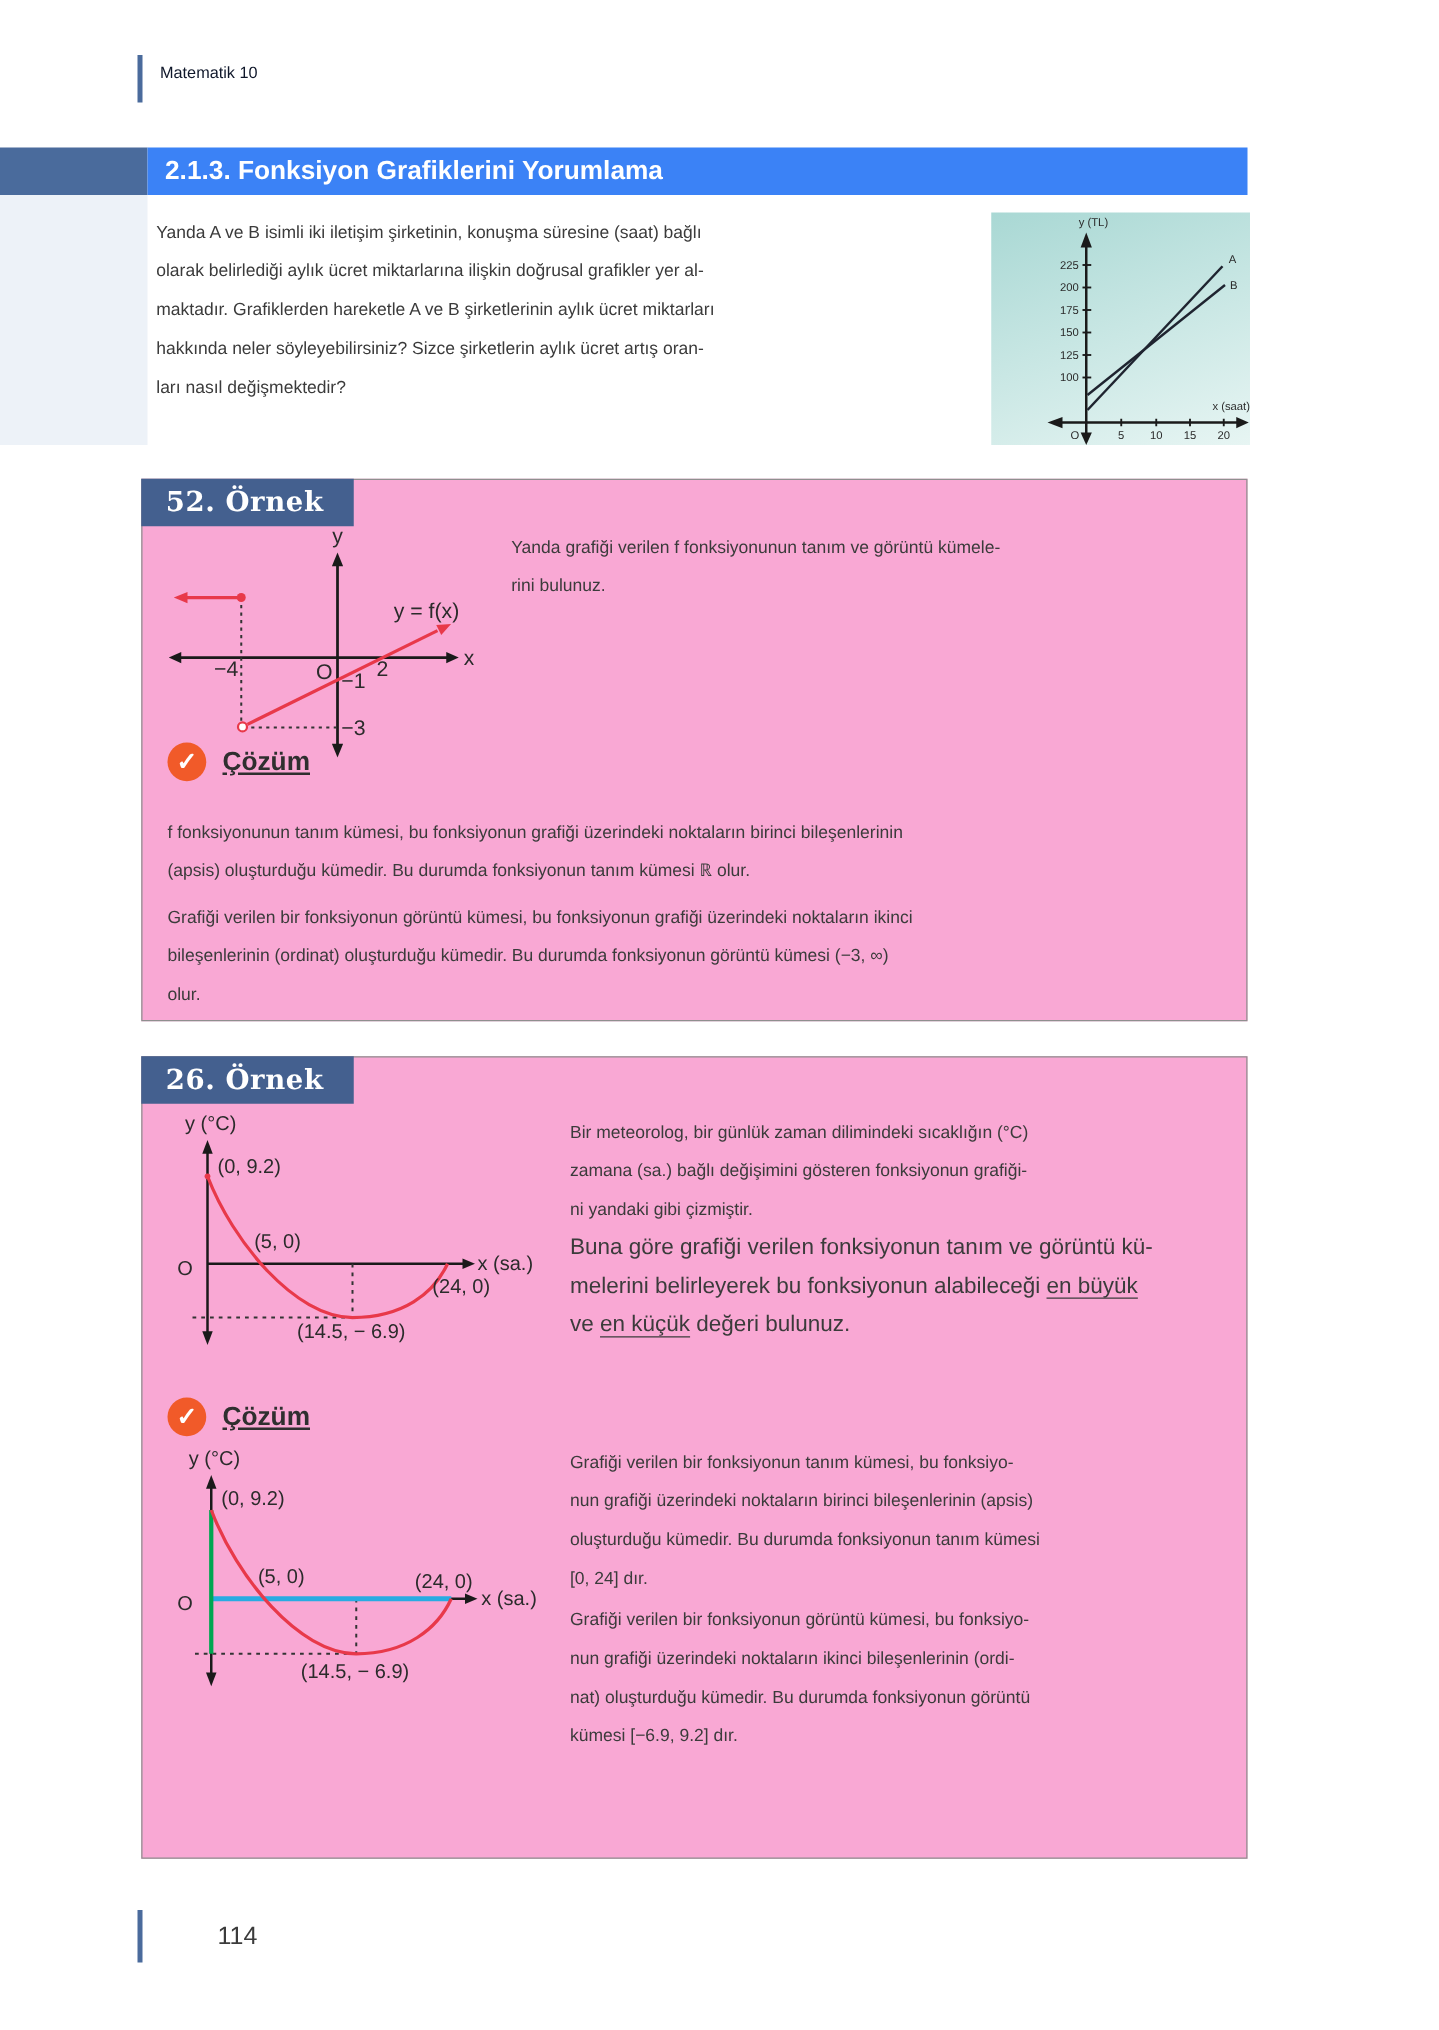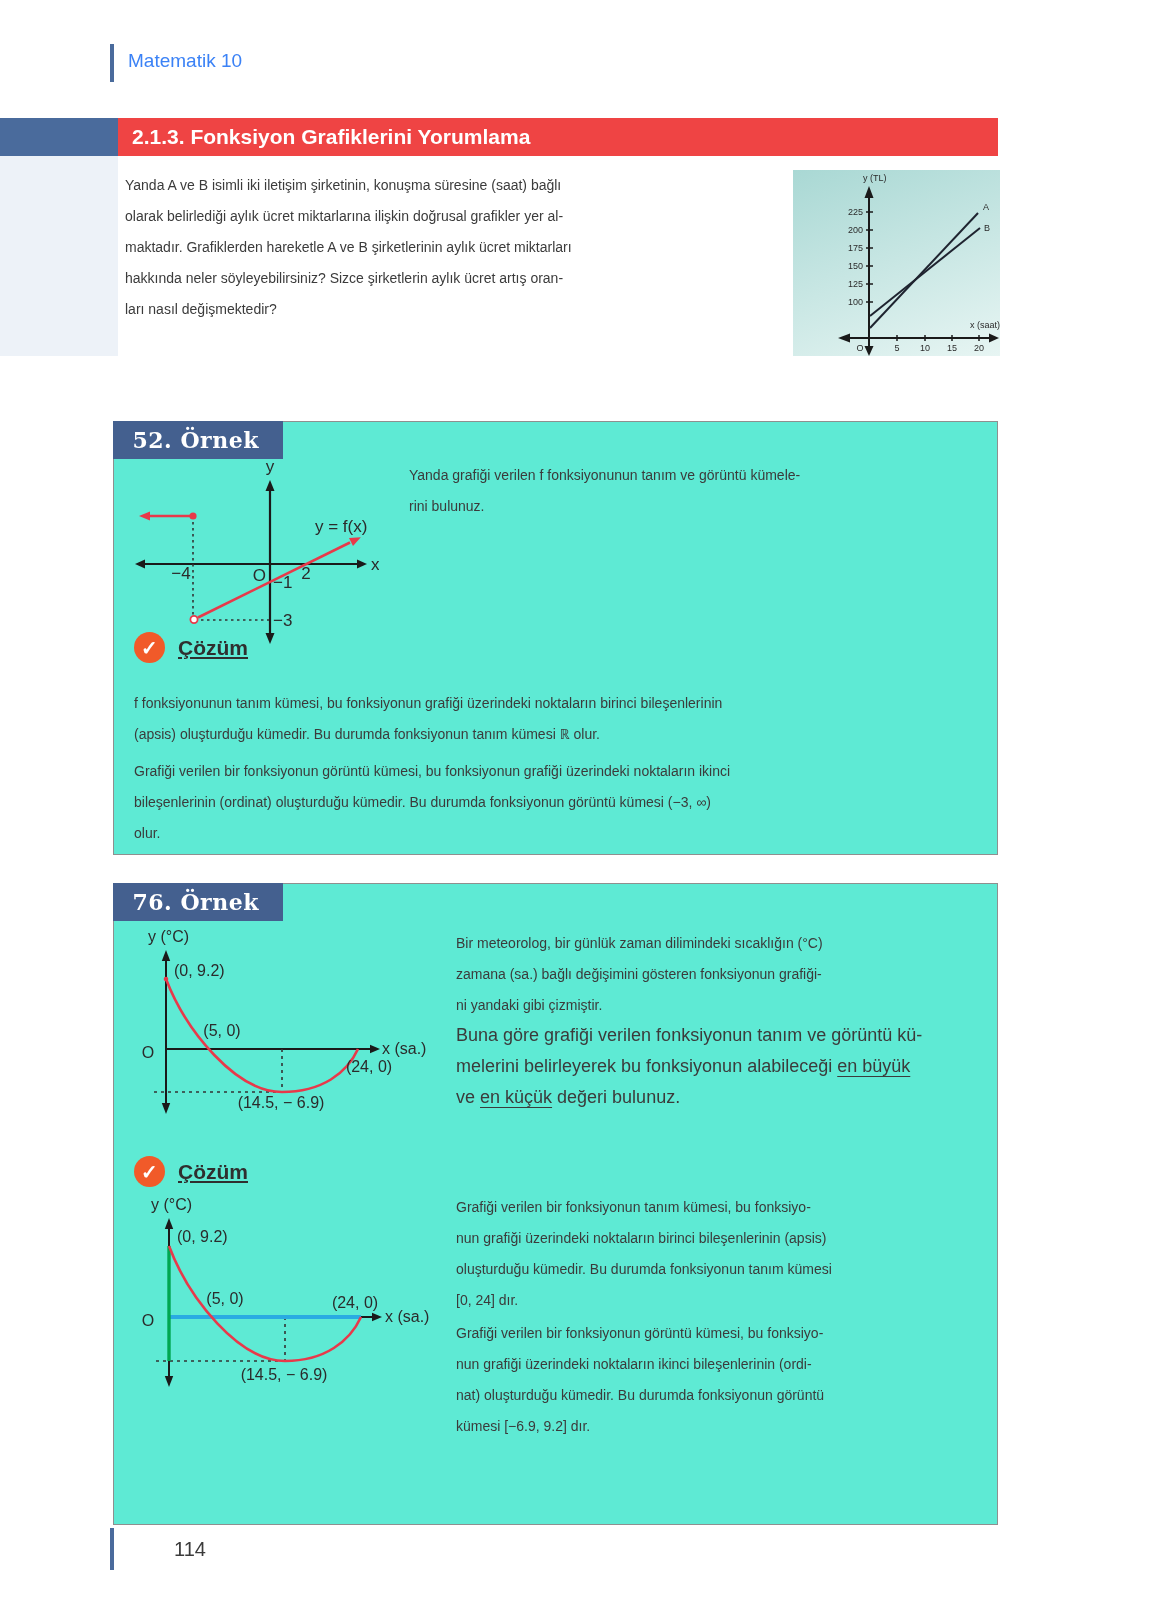--- a/index.html
+++ b/index.html
@@ -1,28 +1,28 @@
 <!DOCTYPE html>
 <html><head>
 <meta charset="utf-8">
 <style>
   html,body{margin:0;padding:0;background:#ffffff;}
   #page{position:relative;width:1151px;height:1624px;background:#ffffff;overflow:hidden;
         font-family:"Liberation Sans",sans-serif;color:#3b3b3b;}
   .abs{position:absolute;}
   .vbar{background:#4a6b9c;width:4px;}
-  .book-header{font-size:19px;color:#3b82f6;}
-  .banner{background:#ef4444;color:#ffffff;font-weight:bold;font-size:21px;
+  .book-header{font-size:13px;color:#0f172a;}
+  .banner{background:#3b82f6;color:#ffffff;font-weight:bold;font-size:21px;
           display:flex;align-items:center;padding-left:14px;box-sizing:border-box;}
   .banner-block{background:#4a6b9c;}
   .left-panel{background:#edf2f8;}
   .para{white-space:pre-line;font-size:14px;line-height:31px;color:#3b3b3b;}
   .q-rich{font-size:18px;line-height:31px;color:#3b3b3b;}
   .u-mark{text-decoration:underline;text-underline-offset:4px;}
-  .ex-box{border:1.5px solid #8f8f8f;background:#5eead4;box-sizing:border-box;margin-top:38px;}
+  .ex-box{border:1.5px solid #8f8f8f;background:#f9a8d4;box-sizing:border-box;}
   .ex-header{background:#44608f;color:#ffffff;font-family:"DejaVu Serif",serif;
              font-weight:bold;font-size:22px;display:flex;align-items:center;
              padding-left:20px;box-sizing:border-box;letter-spacing:0.5px;}
   .cozum{display:flex;align-items:center;gap:13px;}
   .cozum-label{font-weight:bold;font-size:21px;color:#2f2f2f;text-decoration:underline;}
   .check-circle{width:31px;height:31px;border-radius:50%;background:#f15a29;color:#ffffff;
           display:flex;align-items:center;justify-content:center;
           font-size:20px;font-weight:bold;line-height:1;}
   .chartbg{background:linear-gradient(160deg,#a9d8d4 0%,#e7f5f3 100%);}
   .page-num{font-size:20px;color:#3b3b3b;}
@@ -133,21 +133,21 @@
       <div class="cozum-label">Çözüm</div>
     </div>
     <div class="abs para" style="left:20px;top:266px;">f fonksiyonunun tanım kümesi, bu fonksiyonun grafiği üzerindeki noktaların birinci bileşenlerinin
 (apsis) oluşturduğu kümedir. Bu durumda fonksiyonun tanım kümesi ℝ olur.</div>
     <div class="abs para" style="left:20px;top:334px;">Grafiği verilen bir fonksiyonun görüntü kümesi, bu fonksiyonun grafiği üzerindeki noktaların ikinci
 bileşenlerinin (ordinat) oluşturduğu kümedir. Bu durumda fonksiyonun görüntü kümesi (−3, ∞)
 olur.</div>
   </div>
 
   <div class="abs ex-box" style="left:113px;top:845px;width:885px;height:642px;">
-    <div class="abs ex-header" style="left:-1.5px;top:-1.5px;width:170px;height:38px;">76. Örnek</div>
+    <div class="abs ex-header" style="left:-1.5px;top:-1.5px;width:170px;height:38px;">26. Örnek</div>
 
     <svg class="abs" style="left:12px;top:42px;" width="310" height="195" viewBox="0 0 310 195">
       <text x="22" y="16" class="pt-label">y (°C)</text>
 
       <line x1="40" y1="32" x2="40" y2="180" stroke="#1a1a1a" stroke-width="2"></line>
       <polygon points="40,24 35.8,35 44.2,35" fill="#1a1a1a"></polygon>
       <polygon points="40,188 35.8,177 44.2,177" fill="#1a1a1a"></polygon>
       <line x1="40" y1="123" x2="246" y2="123" stroke="#1a1a1a" stroke-width="2"></line>
       <polygon points="254,123 244,118.8 244,127.2" fill="#1a1a1a"></polygon>
       <text x="256" y="128" class="pt-label">x (sa.)</text>

